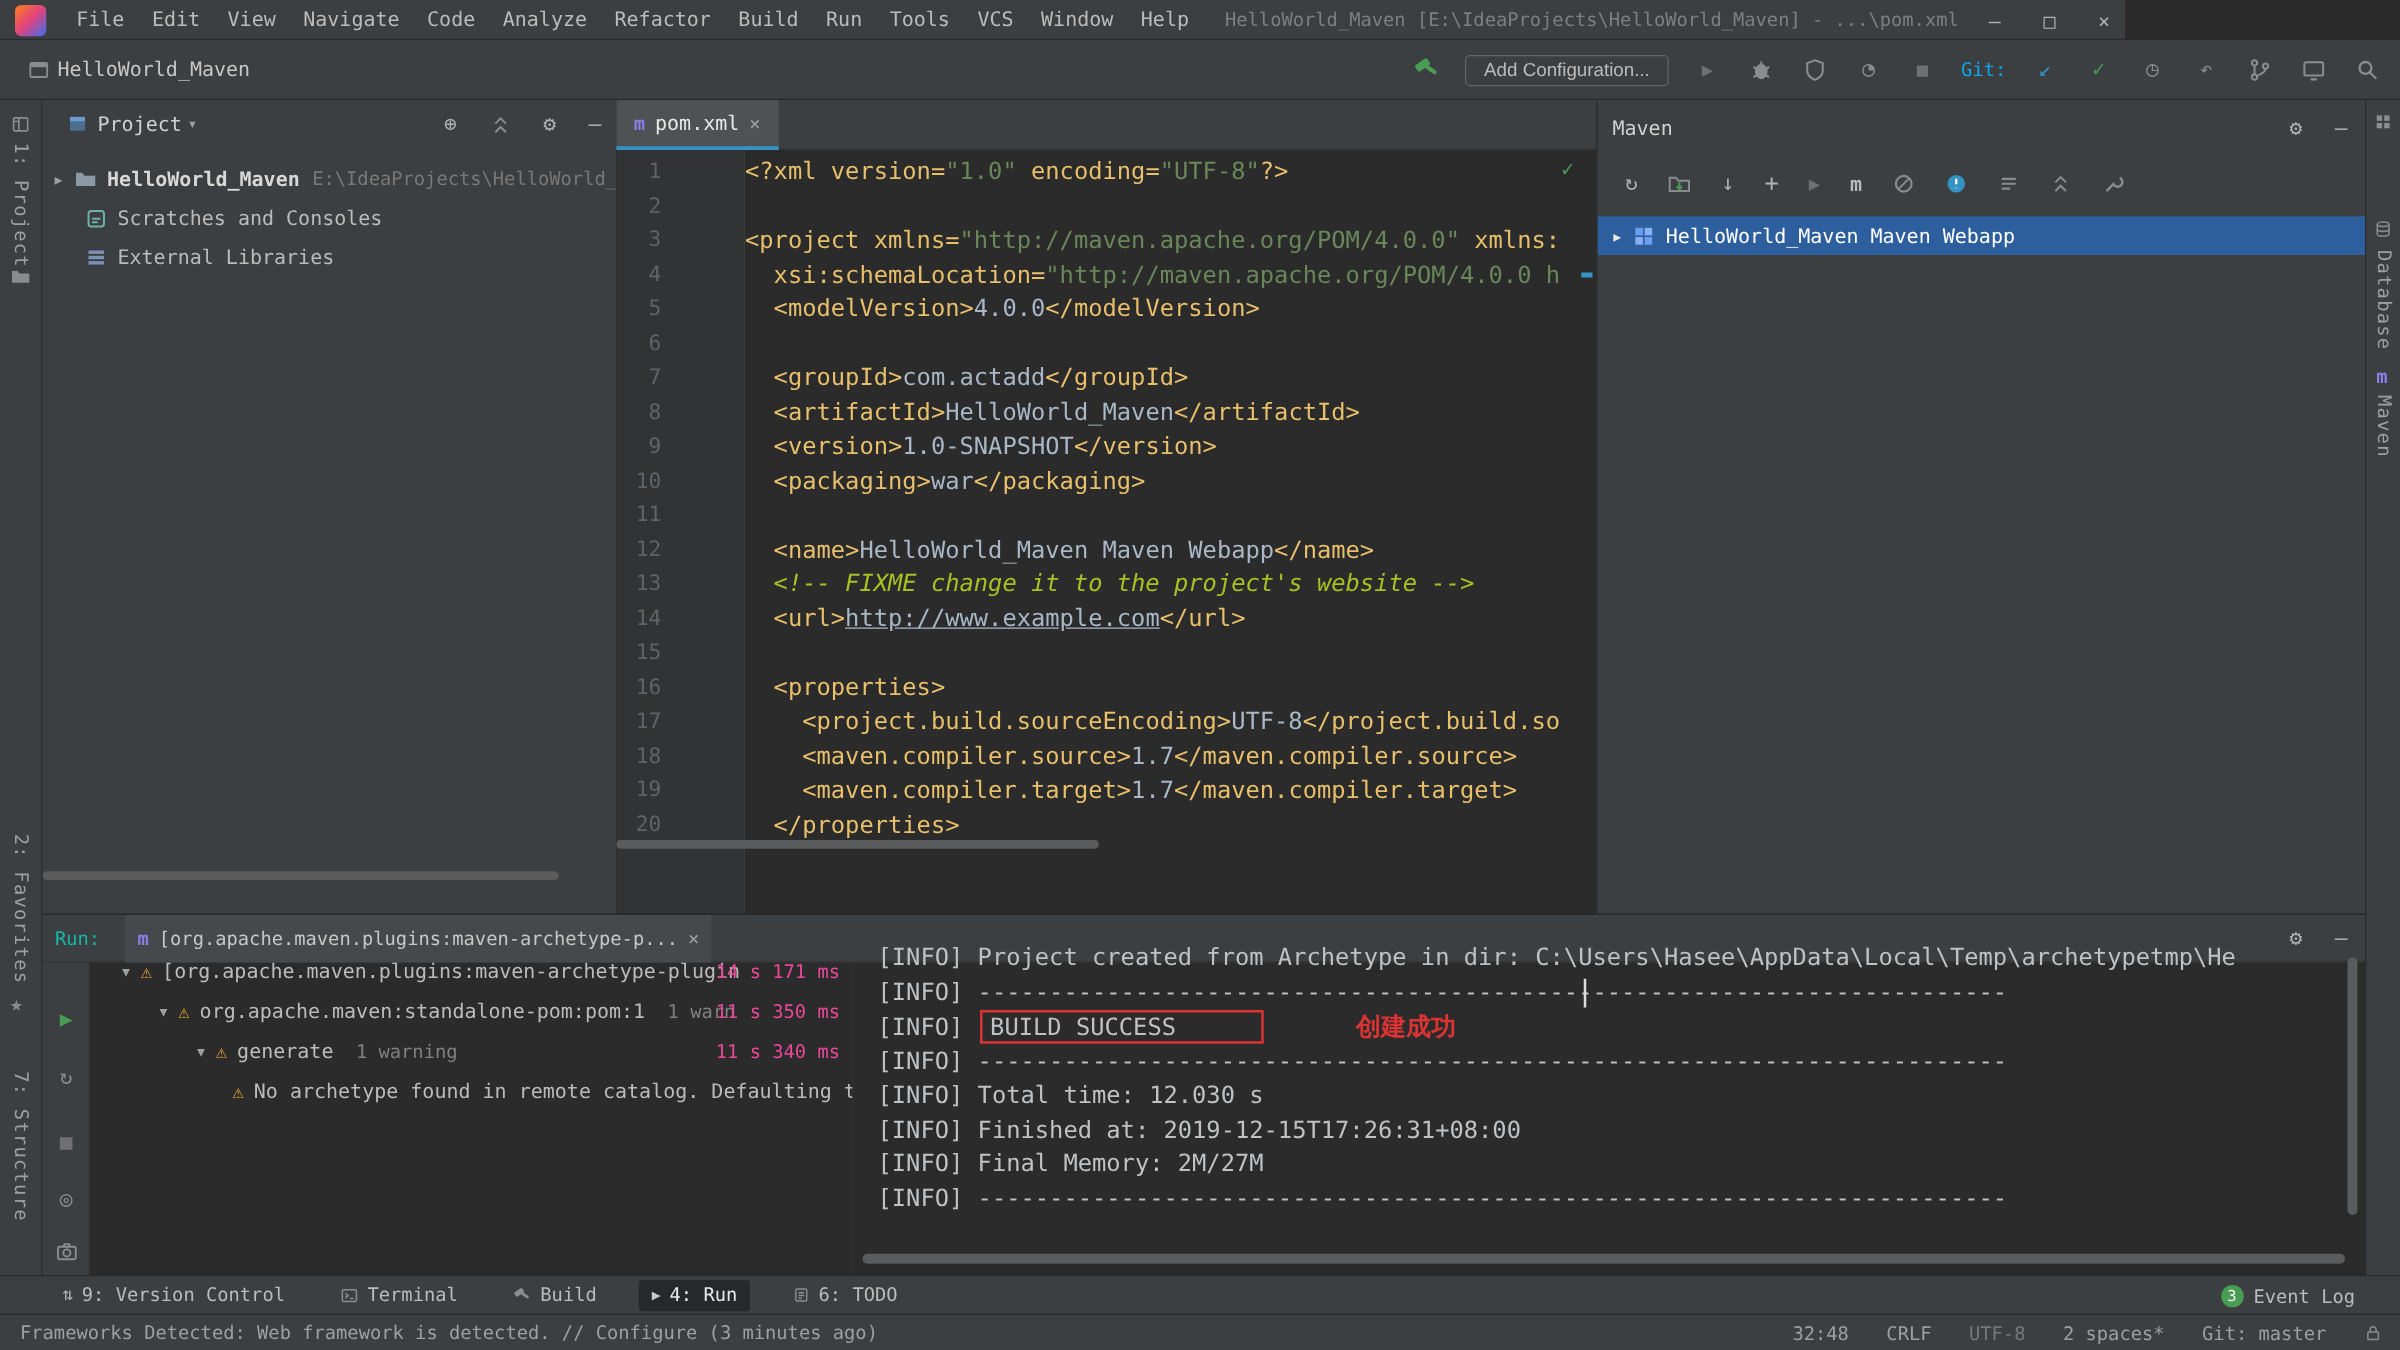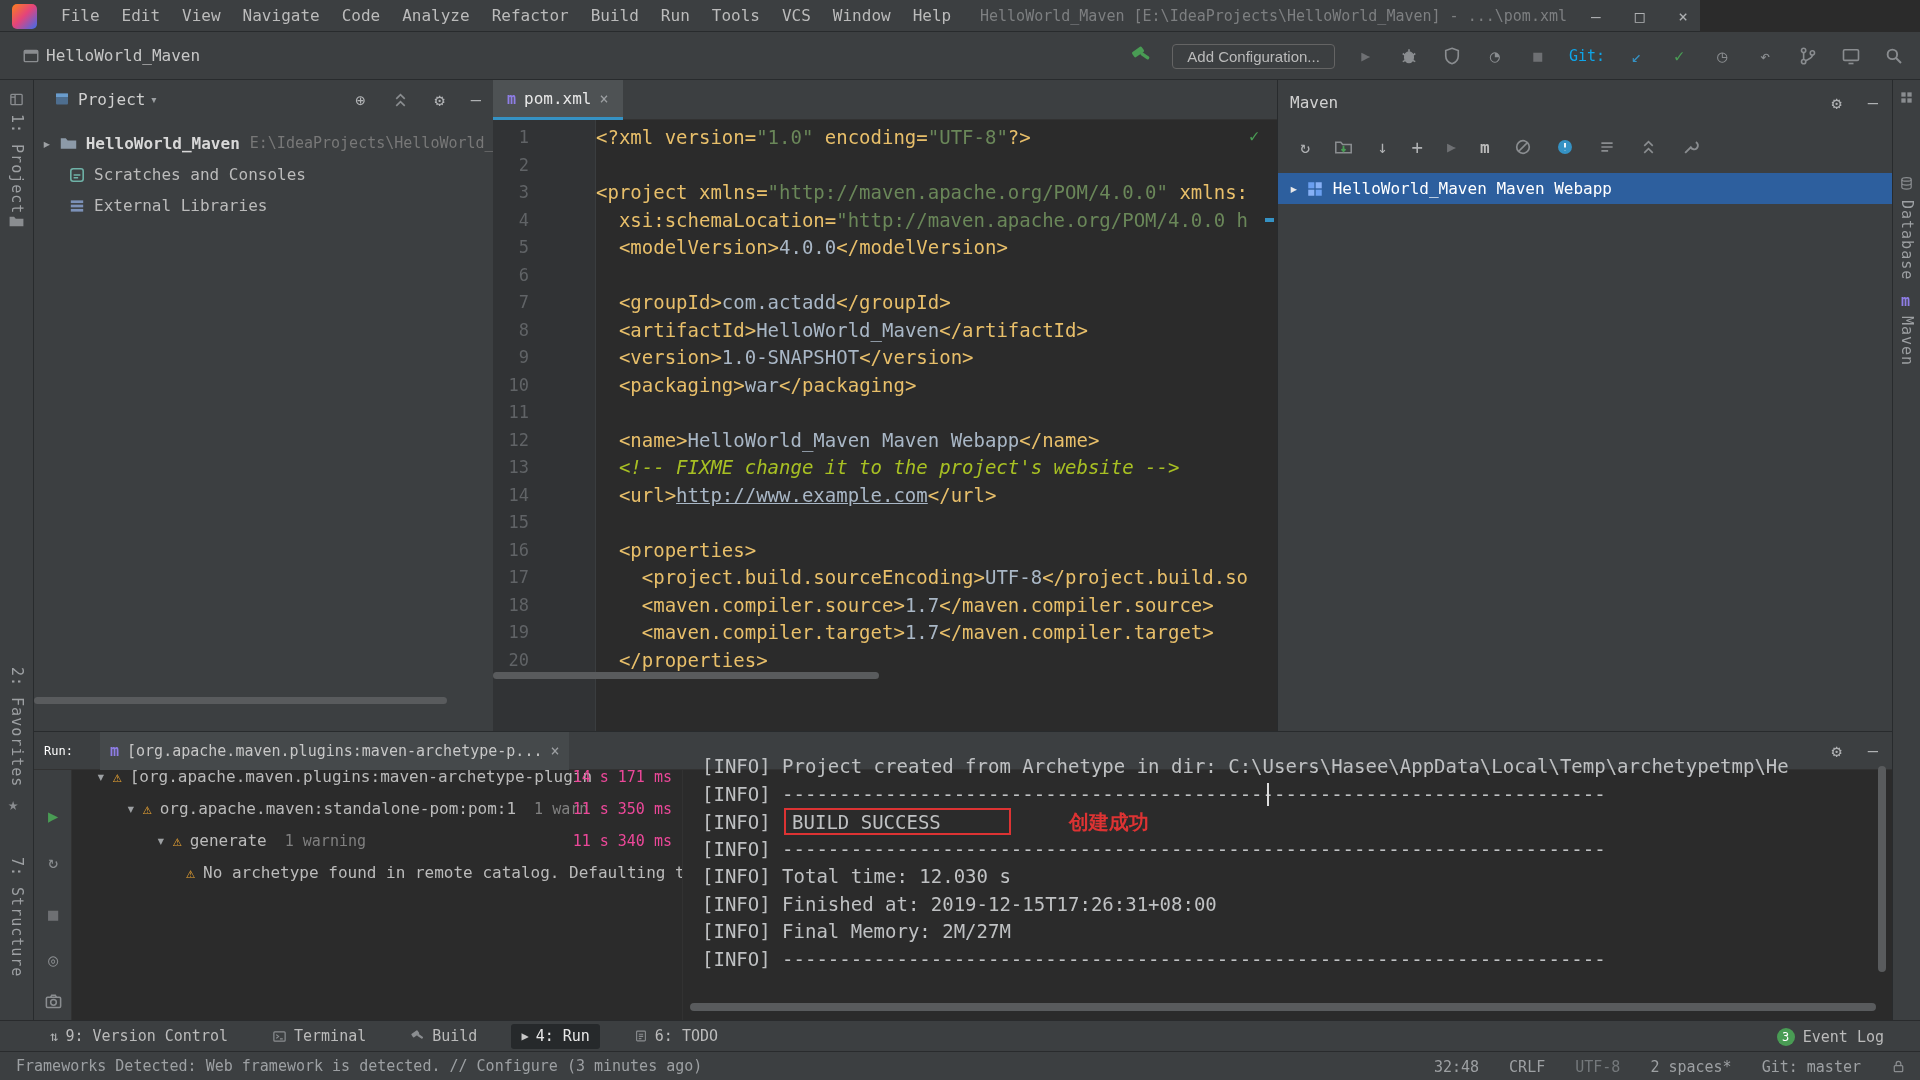--- a/index.html
+++ b/index.html
@@ -60,21 +60,21 @@
   #run-tree{position:absolute;left:38px;top:29px;width:610px}
   .rt-row{position:relative;height:32px;line-height:32px;font-size:16px;color:#bbbbbb;white-space:nowrap;overflow:hidden}
   .rt-arrow{color:#9da0a3;margin-right:7px}
   .warn{color:#f0a732;margin-right:8px;font-size:15px}
   .rt-meta{color:#808080;margin-left:18px;font-size:15px}
   .rt-time{position:absolute;right:10px;color:#ec4899;font-size:15px}
   #run-divider{position:absolute;left:648px;top:38px;width:1px;height:251px;background:#323232}
   #console-lines{position:absolute;left:668px;top:21px;width:1176px;overflow:hidden}
   .con-line{height:27.5px;line-height:27.5px;white-space:pre;font-size:19px;color:#bfc1c3}
   .boxed{display:inline-block;border:2px solid #dd3333;padding:0 68px 0 6px;margin-left:2px;height:27px;line-height:24px}
-  .annot{color:#dd3333;margin-left:58px;font-weight:bold;font-size:20px}
+  .annot{color:#dd3333;margin-left:74px;font-weight:bold;font-size:20px}
   #console-caret{position:absolute;left:565px;top:30px;width:2px;height:23px;background:#dddddd}
   .scroll-thumb{position:absolute;background:#595b5d;border-radius:4px}
   
   #toolwindow-bar{position:absolute;left:0;top:1020px;width:1920px;height:31px;background:#3c3f41;border-top:1px solid #292b2d;display:flex;align-items:center}
   .twb-item{display:inline-flex;align-items:center;gap:7px;color:#bbbbbb;font-size:15px;height:25px;padding:0 10px;white-space:nowrap}
   .twb-active{background:#26292b;border-radius:3px}
   #event-log{position:absolute;right:36px;top:0;height:31px;display:flex;align-items:center;gap:8px;color:#bbbbbb;font-size:15px}
   #event-badge{width:18px;height:18px;border-radius:50%;background:#499C54;color:#fff;font-size:12px;display:flex;align-items:center;justify-content:center}
   
   #status-bar{position:absolute;left:0;top:1051px;width:1920px;height:29px;background:#3c3f41;border-top:1px solid #292b2d}
@@ -372,21 +372,21 @@
           </g>
         </svg>
     </span>
     <span class="vtext abs" style="left:5px;top:120px">Database</span>
     <span class="mico abs" style="left:8px;top:212px">m</span>
     <span class="vtext abs" style="left:5px;top:236px">Maven</span>
   </div>
 
   <div id="run-panel">
     <div id="run-header">
-      <span class="abs" style="left:10px;top:0;line-height:38px;color:#ffffff;font-size:12px">Run:</span>
+      <span class="abs" style="left:10px;top:0;line-height:38px;color:#14b8a6;font-size:15px">Run:</span>
       <div id="run-tab">
         <span class="mico">m</span>
         <span>[org.apache.maven.plugins:maven-archetype-p...</span>
         <span style="color:#9da0a3">×</span>
       </div>
       <div id="run-header-icons">
         <span class="ticon">⚙</span>
         <span class="ticon">—</span>
       </div>
     </div>

